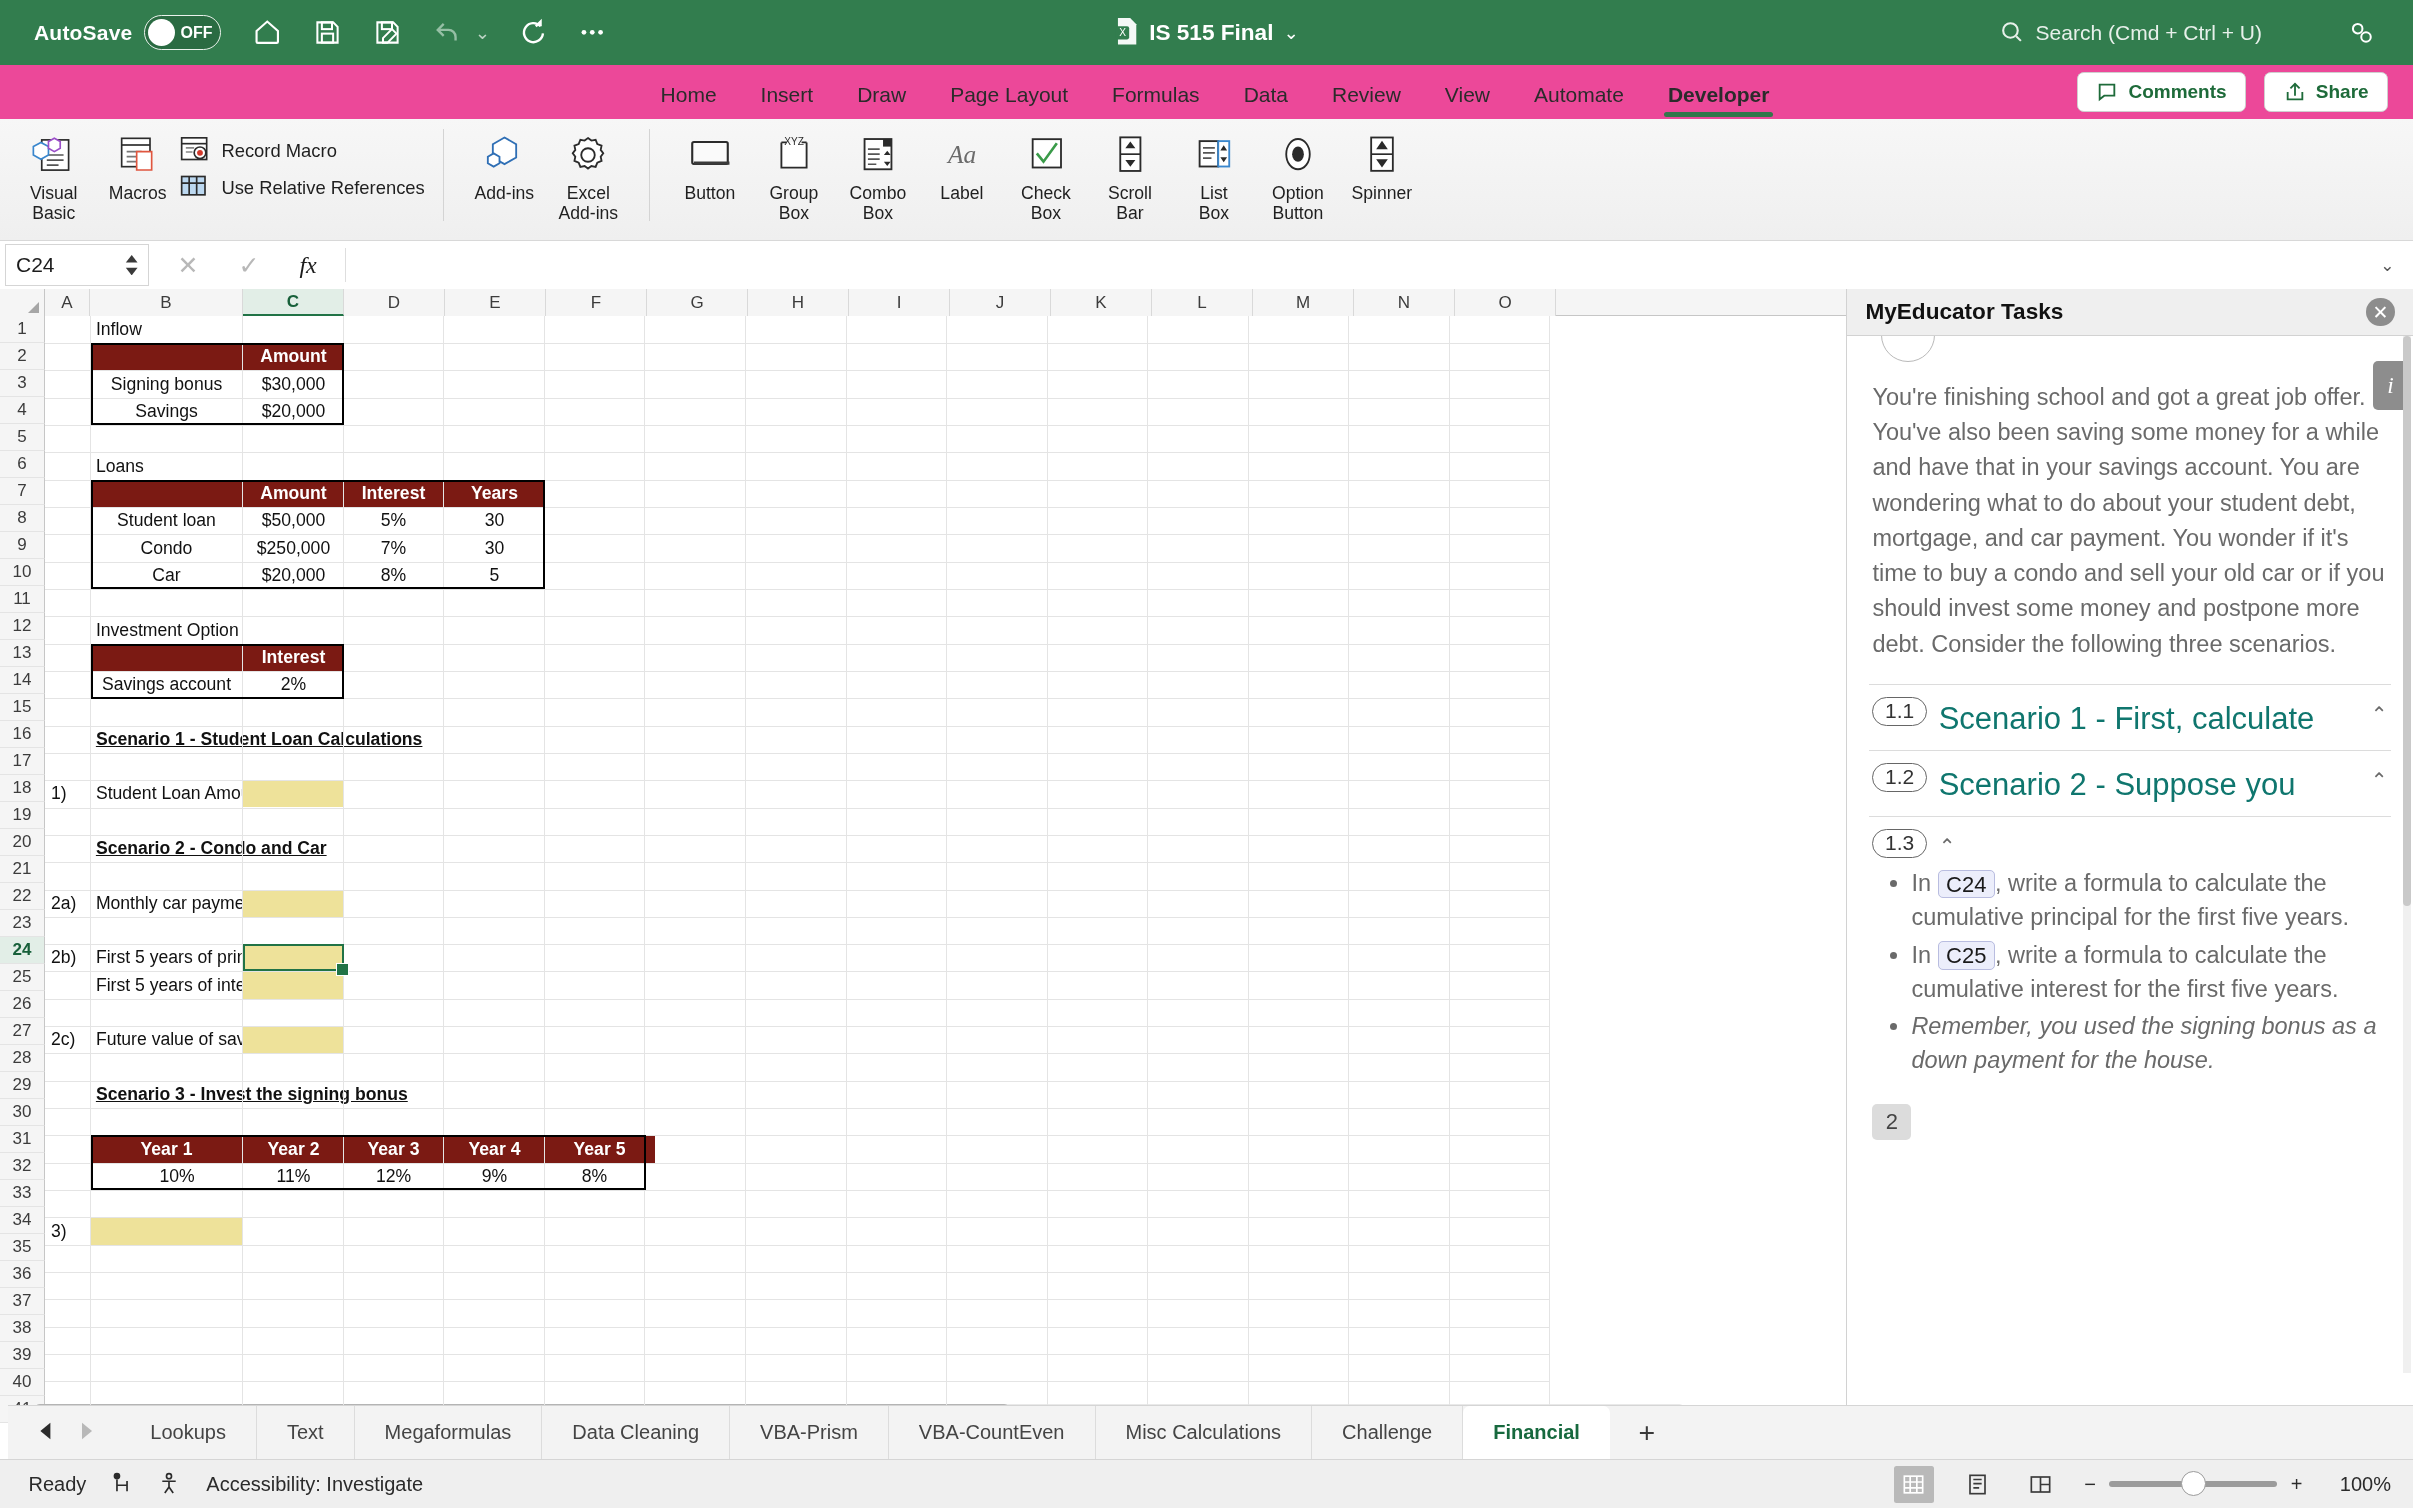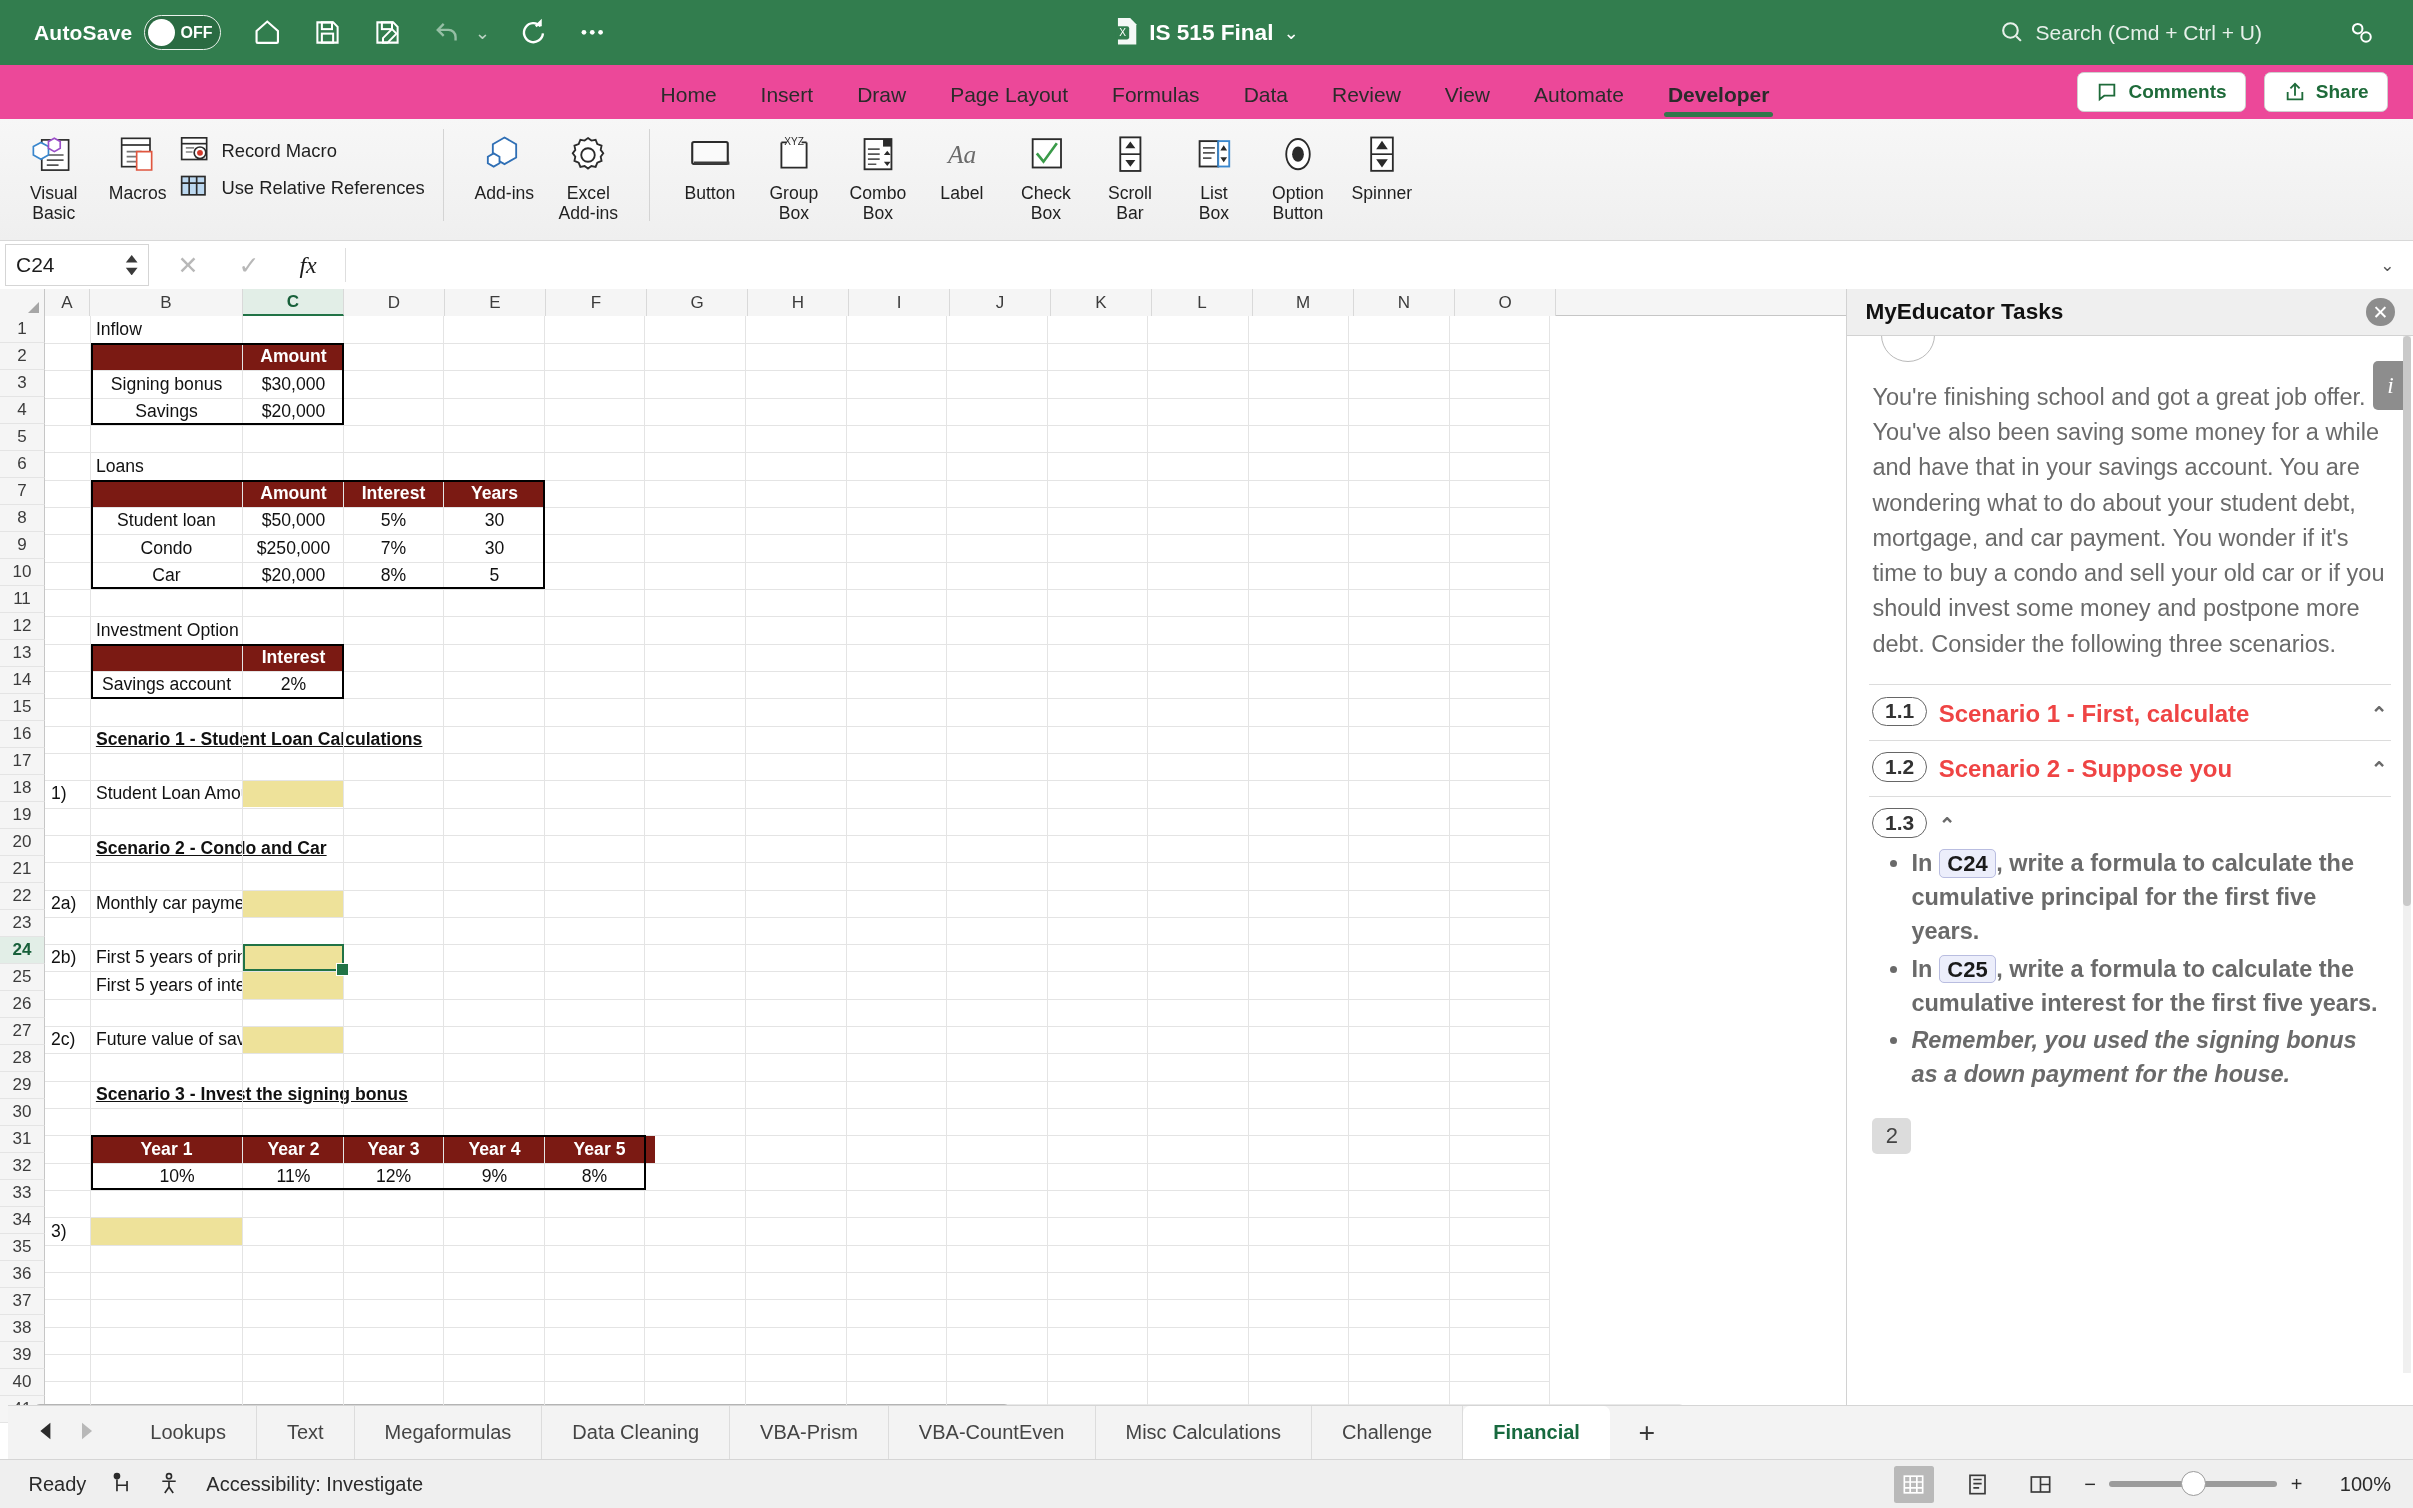--- a/index.html
+++ b/index.html
@@ -177,27 +177,27 @@
     width: 54px; height: 54px; border-radius: 50%; border: 1.7px solid #b9b9b9;
     margin: -28.5px 0 0 11.7px; background: #fff;
   }
   .tp-intro {
     font-size: 23.5px; line-height: 1.5; color: #6a6a6a; margin-top: 18.4px; padding: 0 3.4px;
   }
   .tp-scrollbar {
     position: absolute; right: 1.7px; top: 0; width: 8.4px; height: 1037px; background: #f0f0f0;
   }
   .tp-scrollbar .thumb { width: 8.4px; height: 570px; background: #c9c9c9; border-radius: 4.2px; }
-  .acc-item { border-top: 0.8px solid #dcdcdc; padding: 11.7px 3.4px 8.4px 3.4px; font-weight: bold; }
+  .acc-item { border-top: 0.8px solid #dcdcdc; padding: 11.7px 3.4px 8.4px 3.4px; }
   .acc-head { display: flex; align-items: flex-start; gap: 11.7px; cursor: pointer; }
   .acc-num {
     border: 1.7px solid #666; border-radius: 18.4px; padding: 1.7px 11.7px;
     font-size: 21px; color: #333; white-space: nowrap; flex-shrink: 0;
   }
-  .acc-label { font-size: 24px; color: #ef4444; line-height: 1.45; flex: 1; }
+  .acc-label { font-size: 31px; color: #0f766e; line-height: 1.45; flex: 1; }
   .acc-caret { color: #6a6a6a; font-size: 20px; flex-shrink: 0; padding-top: 5px; }
   .acc-body { font-size: 23.5px; color: #6a6a6a; line-height: 1.45; }
   .acc-body ul { margin: 8.4px 0 0 39px; }
   .acc-body li { margin-bottom: 3.4px; }
   .cellref {
     background: #eceefb; border: 0.8px solid #b9bde0; border-radius: 5px;
     padding: 0.8px 7.5px; font-size: 22px; color: #1a1a1a;
   }
   .italic { font-style: italic; }
   .page-badge {

